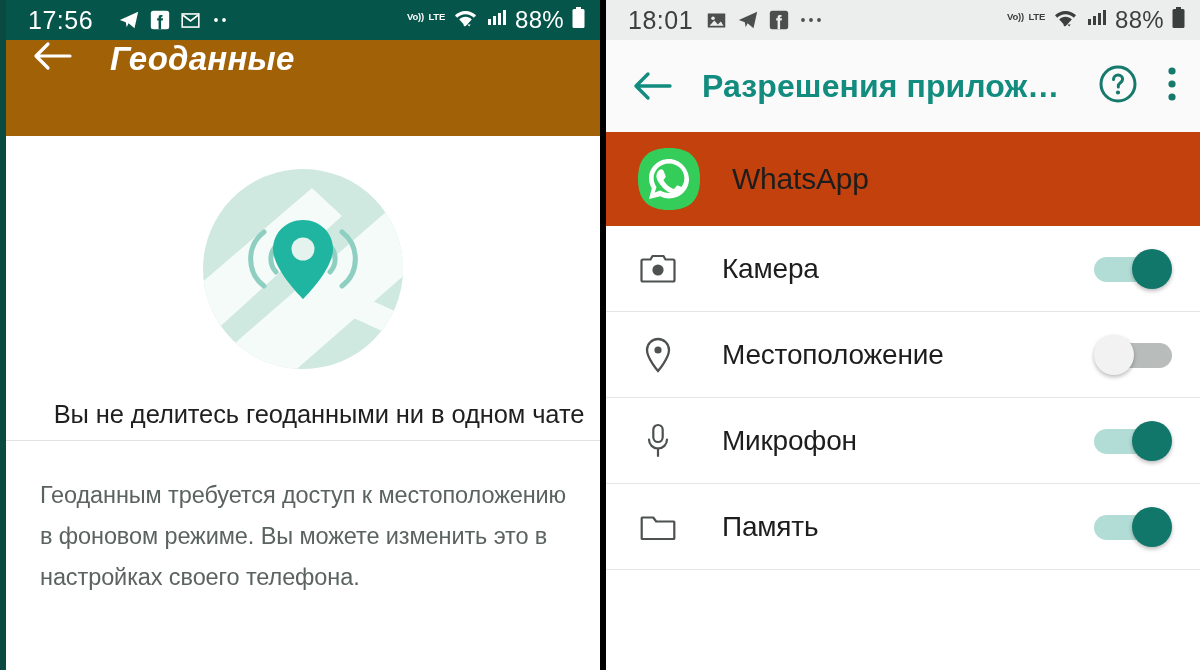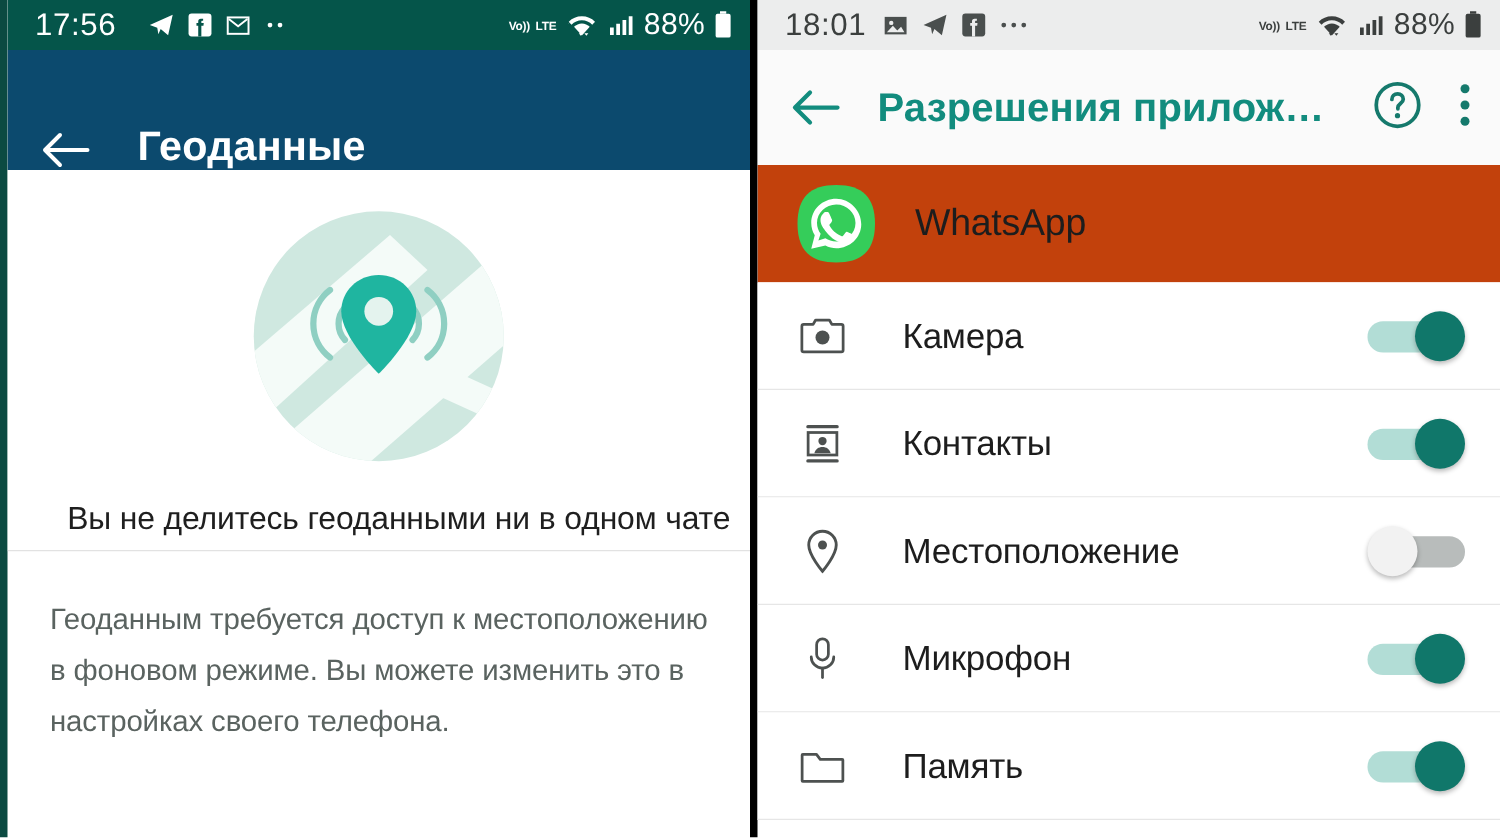--- a/index.html
+++ b/index.html
@@ -20,30 +20,30 @@
     overflow:hidden;
   }
   .statusbar-dark{
     height:40px;background:#05554a;color:#ffffff;
     display:flex;align-items:center;
     padding:0 14px 0 22px;box-sizing:border-box;gap:12px;
   }
   .sb-time{font-size:25px;font-weight:400;letter-spacing:.5px;}
   .sb-left-icons{display:flex;align-items:center;gap:10px;margin-left:13px;}
   .sb-spacer{flex:1;}
-  .sb-right{display:flex;align-items:center;gap:7px;}
+  .sb-right{display:flex;gap:7px;}
   .volte{
     font-size:9.5px;line-height:9.5px;text-align:center;font-weight:700;
     letter-spacing:-.2px;color:#ffffff;
   }
   .batt-pct{font-size:24px;font-weight:400;letter-spacing:.3px;}
 
   .appbar-dark{
-    height:96px;background:#0c4a6e;color:#ffffff;
-    display:flex;align-items:flex-end;padding:0 26px;box-sizing:border-box;
+    height:96px;background:#a16207;color:#ffffff;
+    display:flex;align-items:flex-start;padding:0 26px;box-sizing:border-box;font-style:italic;
   }
   .appbar-dark .back{margin-right:36px;display:flex;align-items:center;}
   .appbar-title-dark{font-size:33px;font-weight:700;letter-spacing:.2px;}
 
   .card-top{
     background:#ffffff;height:304px;
     display:flex;flex-direction:column;align-items:center;
     justify-content:flex-start;position:relative;
   }
   .map-illu{margin-top:22px;}
@@ -297,36 +297,20 @@
             <circle cx="18" cy="16" r="5.6" fill="#4d5150"></circle>
           </svg>
         </span>
         <span class="perm-label">Камера</span>
         <span class="perm-toggle tg-on">
           <span class="track"></span>
           <span class="knob"></span>
         </span>
       </div>
 
-      <div class="perm-row">
-        <span class="perm-icon">
-          <svg width="34" height="34" viewBox="0 0 34 34">
-            <rect x="4" y="2" width="26" height="2.6" rx="1.3" fill="#4d5150"></rect>
-            <rect x="4" y="29.4" width="26" height="2.6" rx="1.3" fill="#4d5150"></rect>
-            <rect x="5.5" y="8" width="23" height="18" fill="none" stroke="#4d5150" stroke-width="2.2"></rect>
-            <circle cx="17" cy="14.8" r="3.3" fill="#4d5150"></circle>
-            <path d="M10.5 24.5c.8-3.4 3.4-5 6.5-5s5.7 1.6 6.5 5z" fill="#4d5150"></path>
-          </svg>
-        </span>
-        <span class="perm-label">Контакты</span>
-        <span class="perm-toggle tg-on">
-          <span class="track"></span>
-          <span class="knob"></span>
-        </span>
-      </div>
 
       <div class="perm-row">
         <span class="perm-icon">
           <svg width="28" height="36" viewBox="0 0 28 36">
             <path d="M14 2C7.9 2 3 6.9 3 13c0 8.2 11 21 11 21s11-12.8 11-21c0-6.1-4.9-11-11-11z" fill="none" stroke="#4d5150" stroke-width="2.3"></path>
             <circle cx="14" cy="13" r="3.6" fill="#4d5150"></circle>
           </svg>
         </span>
         <span class="perm-label">Местоположение</span>
         <span class="perm-toggle tg-off">

